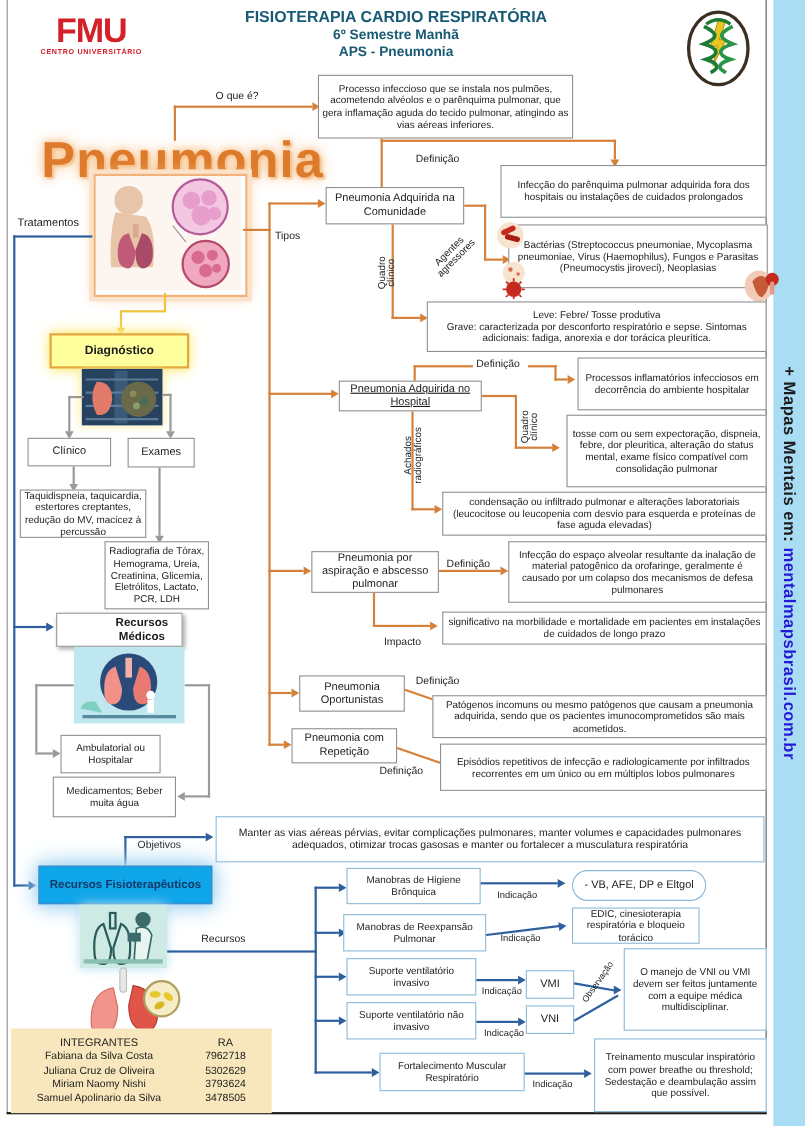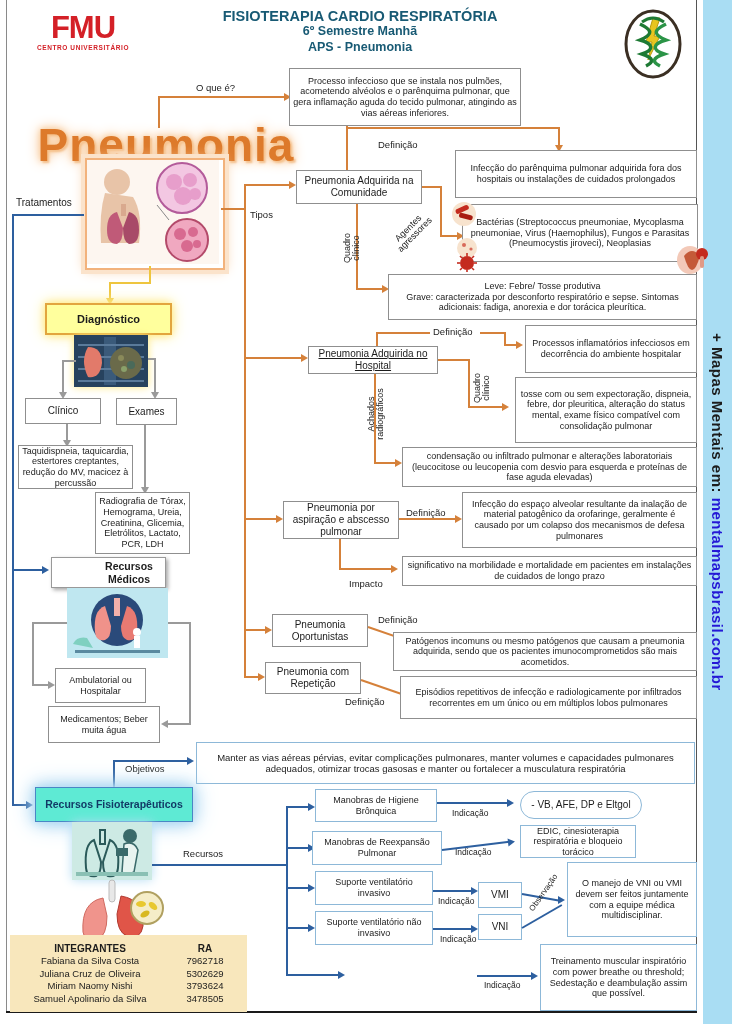--- a/index.html
+++ b/index.html
@@ -36,37 +36,37 @@
   .fmu .sub{font-size:6.5px;font-weight:bold;letter-spacing:.6px;margin-top:1px;}
   .crs{position:absolute;left:180px;top:8px;width:360px;text-align:center;color:#185a74;font-weight:bold;}
   .crs .l1{font-size:14.5px;} .crs .l2,.crs .l3{font-size:12.5px;line-height:1.25;}
   
   .maptitle{position:absolute;left:26px;top:118px;width:280px;text-align:center;
     font-size:46px;font-weight:bold;color:#dd7a2b;letter-spacing:1px;
     text-shadow:0 0 6px #f8c690,0 0 14px #f6bd85,2px 2px 2px #f3c394;}
   
   .diag{background:#ffff9d;border:2px solid #e2a53e;box-shadow:0 0 8px #ffe97a,0 0 16px #fff1a8;font-weight:bold;font-size:11px;}
   .rmed{border-color:#999;box-shadow:2px 2px 4px rgba(0,0,0,.35);font-weight:bold;font-size:10.5px;padding-left:44px;}
-  .rfis{background:#5eead4;border:1.5px solid #4a86c5;box-shadow:0 0 6px #bee0f5,0 0 16px #9fd0ef,0 0 26px #b5ddf4;
+  .rfis{background:#0ea5e9;border:1.5px solid #4a86c5;box-shadow:0 0 6px #bee0f5,0 0 16px #9fd0ef,0 0 26px #b5ddf4;
         font-weight:bold;font-size:10.5px;color:#123a66;}
   
   .img{position:absolute;overflow:hidden;}
   .mainimg{border:2px solid #f2b27c;box-shadow:0 0 0 4px #fbe3cb,0 0 12px #f5c89a;background:#fff;}
   
   .banner{position:absolute;left:703px;top:0;width:29px;height:1024px;background:#a9ddf3;
           display:flex;align-items:center;justify-content:center;}
   .banner .vtext{writing-mode:vertical-rl;font-size:15px;font-weight:bold;white-space:nowrap;letter-spacing:.5px;}
   .banner .url{color:#2418d6;}
   
   .integ{position:absolute;left:10px;top:935px;width:237px;height:77px;background:#f8e7bc;
          font-size:9.5px;display:flex;flex-direction:column;justify-content:center;padding:2px 0;box-sizing:border-box;}
   .integ .row{display:flex;line-height:1.32;}
   .integ .nm{width:160px;text-align:center;}
   .integ .ra{width:70px;text-align:center;}
-  .integ .hd{font-weight:bold;font-size:10px;}
+  .integ .hd{font-weight:normal;font-size:10px;}
   
   .frame-l{position:absolute;left:6px;top:0;width:1px;height:1012px;background:#8a8a8a;}
   .frame-r{position:absolute;left:696px;top:0;width:1px;height:1012px;background:#555;}
   .frame-b{position:absolute;left:6px;top:1011px;width:691px;height:2px;background:#1a1a1a;}
 </style>
 </head>
 <body>
 
 <div id="canvas">
 
@@ -369,20 +369,21 @@
   <div class="box bblue" style="left:478px;top:914px;width:44px;height:26px;font-size:10px;">VNI</div>
 
   <div class="ln b rot" style="left:522px;top:893px;width:40px;height:2px;transform:rotate(10deg);"></div>
   <div class="ln b rot" style="left:522px;top:927px;width:46px;height:2px;transform:rotate(-30deg);"></div>
   <div class="tr r cb" style="left:558px;top:896px;"></div>
   <div class="vl r55" style="left:544px;top:893px;width:58px;">Observação</div>
   <div class="box bblue" style="left:567px;top:862px;width:130px;height:75px;">O manejo de VNI ou VMI devem ser feitos juntamente com a equipe médica multidisciplinar.</div>
 
   <div class="ln b" style="left:286px;top:974px;width:52px;height:2px;"></div>
   <div class="tr r cb" style="left:338px;top:971px;"></div>
+  <div class="box bblue" style="left:345px;top:957px;width:132px;height:35px;">Fortalecimento Muscular Respiratório</div>
   <div class="lbl" style="left:484px;top:980px;font-size:8.5px;">Indicação</div>
   <div class="ln b" style="left:477px;top:975px;width:54px;height:2px;"></div>
   <div class="tr r cb" style="left:531px;top:972px;"></div>
   <div class="box bblue" style="left:540px;top:944px;width:157px;height:67px;">Treinamento muscular inspiratório com power breathe ou threshold; Sedestação e deambulação assim que possível.</div>
 
   <div class="img" style="left:65px;top:878px;width:115px;height:60px;">
     <svg width="115" height="60" viewBox="0 0 115 60">
       <rect x="44" y="2" width="6" height="22" rx="3" fill="#e8e8e8" stroke="#bbb"></rect>
       <path d="M38,20 q-22,4 -20,34 q2,12 14,8 q10,-4 10,-24z" fill="#f0948c" stroke="#d06a60"></path>
       <path d="M56,18 q24,4 22,30 q-2,14 -16,10 q-10,-4 -10,-22z" fill="#e05548" stroke="#b03a30"></path>

